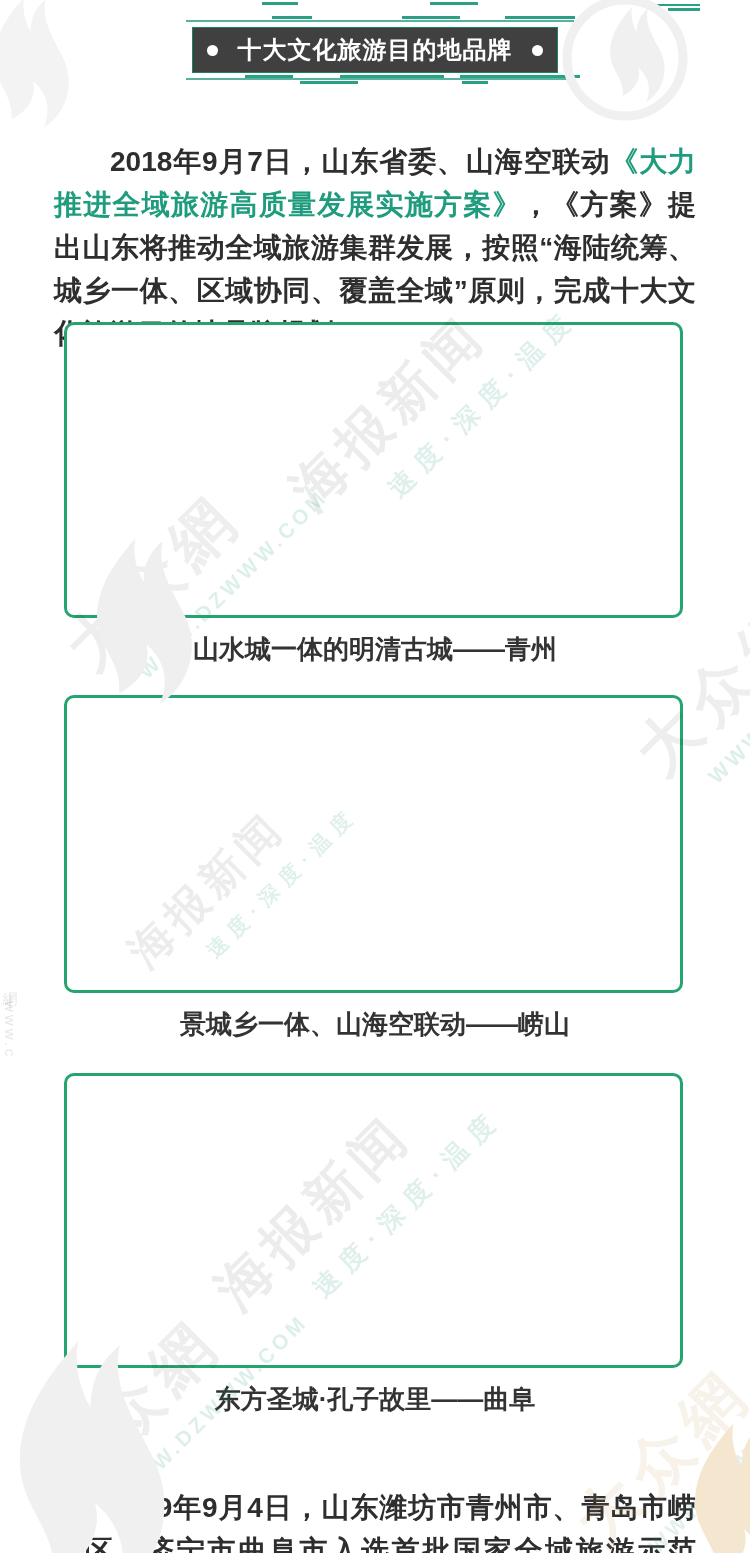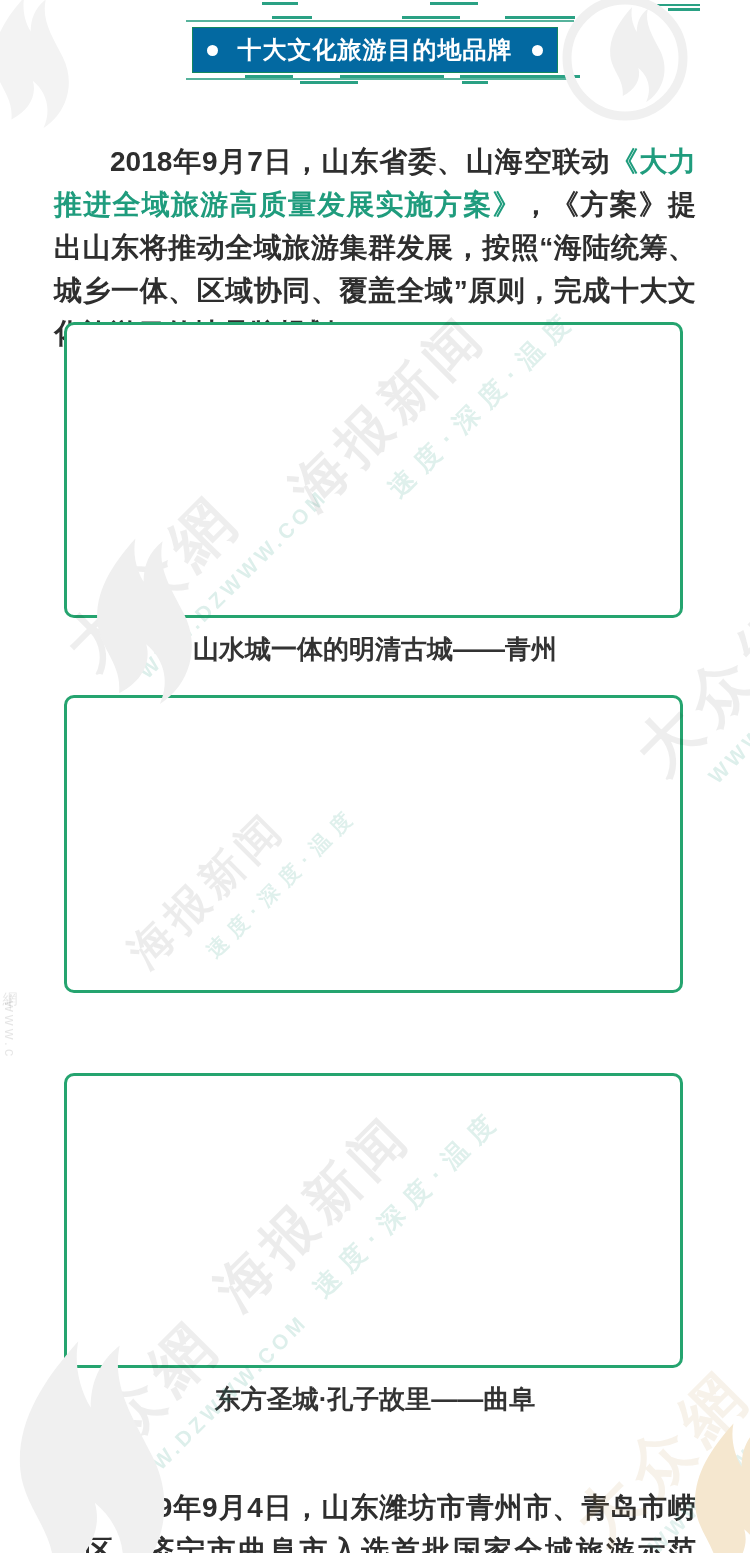--- a/index.html
+++ b/index.html
@@ -7,21 +7,21 @@
   .page{position:relative;width:750px;height:1553px;background:#ffffff;overflow:hidden;margin:0 auto;}
 
   
   .content{position:absolute;inset:0;z-index:1;}
 
   
   .deco{position:absolute;background:#2aa184;}
   .deco.thin{background:#57b39c;height:2px;}
 
   .badge{position:absolute;top:27px;left:50%;transform:translateX(-50%);
-    width:366px;height:46px;background:#0369a1;display:flex;align-items:center;
+    width:366px;height:46px;background:#404040;display:flex;align-items:center;
     justify-content:space-between;padding:0 15px;box-sizing:border-box;box-shadow:0 0 0 1px #14875f inset;}
   .badge .dot{width:11px;height:11px;border-radius:50%;background:#ffffff;flex:0 0 auto;}
   .badge .label{flex:1;text-align:center;color:#ffffff;font-size:24px;font-weight:bold;letter-spacing:1px;white-space:nowrap;}
 
   .para{position:absolute;left:54px;width:642px;color:#2e2e2e;font-size:28px;
     font-weight:bold;line-height:43px;text-align:justify;text-indent:2em;}
   .para .hl{color:#1f9c7d;}
   .para1{top:112px;}
   .para2{top:1458px;}
 
@@ -79,20 +79,21 @@
     <div class="deco" style="top:75px;left:460px;width:120px;height:3px;"></div>
     <div class="deco" style="top:81px;left:300px;width:58px;height:3px;"></div>
     <div class="deco" style="top:81px;left:462px;width:26px;height:3px;"></div>
 
     <p class="para para1"><span>2018年9月7日，山东省委、山海空联动</span><span class="hl">《大力推进全域旅游高质量发展实施方案》</span><span>，《方案》提出山东将推动全域旅游集群发展，按照“海陆统筹、城乡一体、区域协同、覆盖全域”原则，完成十大文化旅游目的地品牌规划。</span></p>
 
     <div class="figure-frame frame1"></div>
     <div class="caption caption1">山水城一体的明清古城——青州</div>
 
     <div class="figure-frame frame2"></div>
+    <div class="caption caption2">景城乡一体、山海空联动——崂山</div>
 
     <div class="figure-frame frame3"></div>
     <div class="caption caption3">东方圣城·孔子故里——曲阜</div>
 
     <p class="para para2">2019年9月4日，山东潍坊市青州市、青岛市崂山区、济宁市曲阜市入选首批国家全域旅游示范区。</p>
   </div>
 
   <div class="wm-layer">
 
     <div class="wm-vert" style="left:2px;top:14px;">網｜www.c</div>

